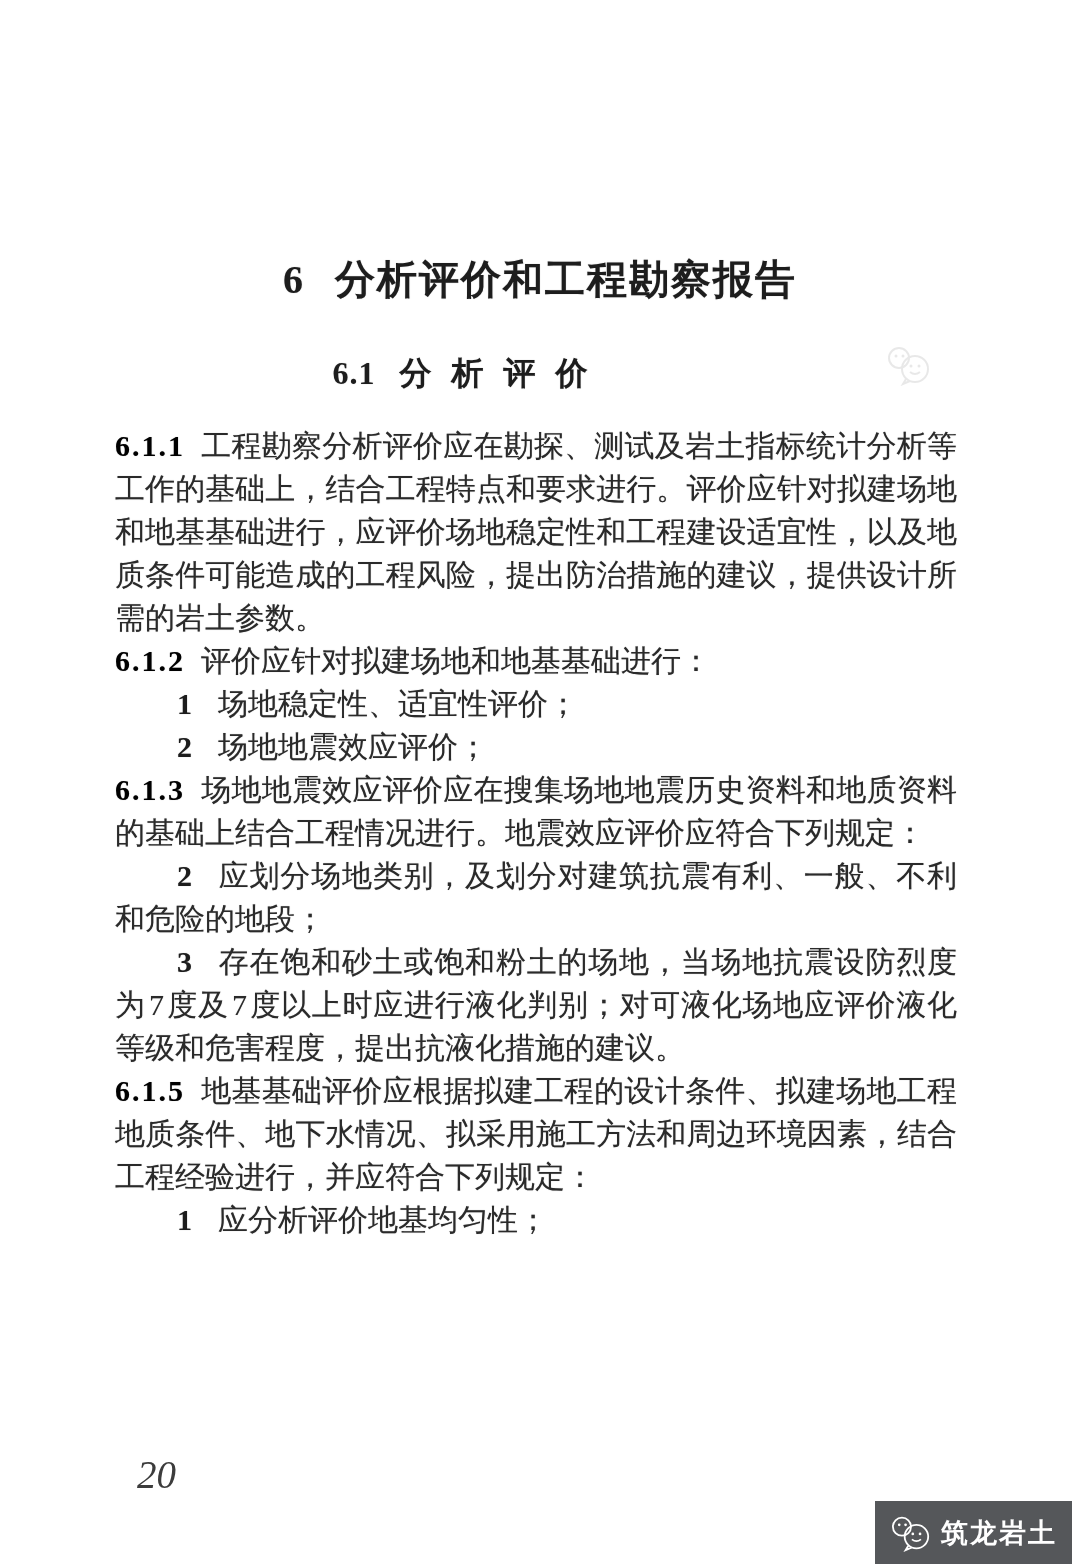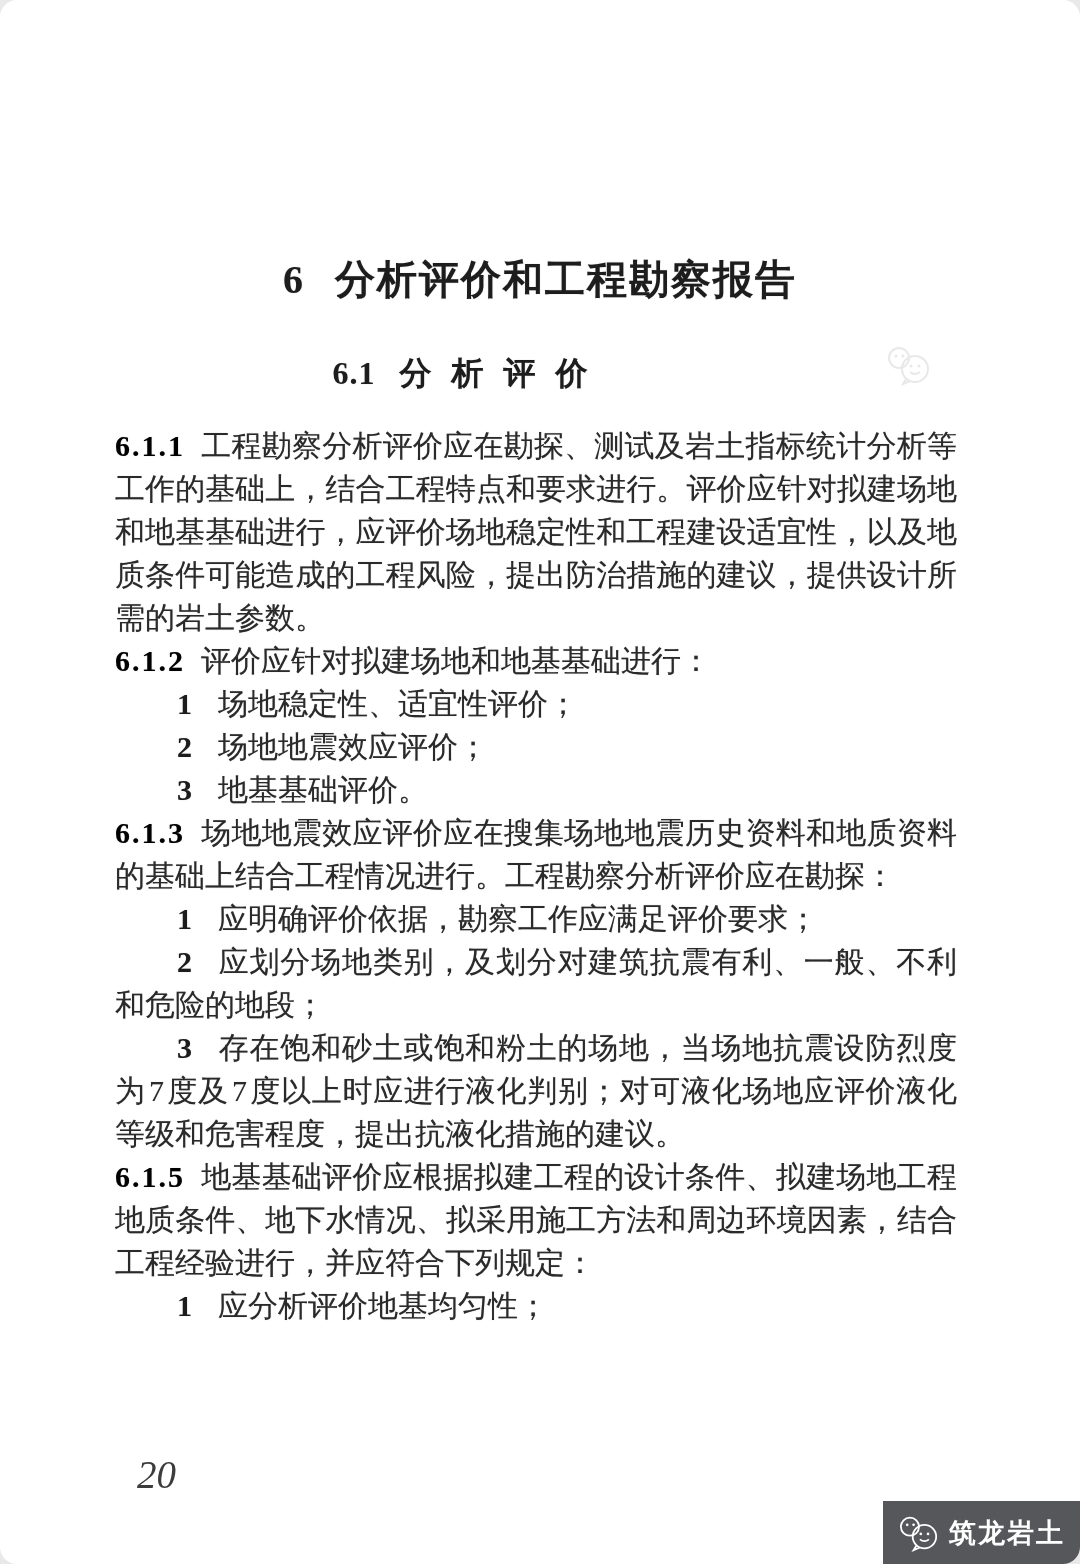--- a/index.html
+++ b/index.html
@@ -8,21 +8,20 @@
   body { font-family: "Liberation Serif", "DejaVu Serif", serif; }
 
   .page {
     position: relative;
     width: 1080px;
     height: 1564px;
     margin: 0 auto;
     background: #ffffff;
     overflow: hidden;
     color: #262626;
-    border-radius: 17px;
   }
 
   
   .chapter-title {
     position: absolute;
     top: 252px;
     left: 0;
     width: 1080px;
     text-align: center;
     font-size: 40px;
@@ -91,21 +90,21 @@
     position: absolute;
     left: 137px;
     top: 1452px;
     font-size: 39px;
     font-style: italic;
     color: #3c3c3c;
   }
 
   .brand-badge {
     position: absolute;
-    right: 0;
+    right: 8px;
     bottom: 0;
     width: 197px;
     height: 63px;
     background: #55575a;
     display: flex;
     align-items: center;
     justify-content: center;
     gap: 9px;
   }
   .brand-badge .brand-name {
@@ -149,29 +148,23 @@
 
     <p class="clause">
       <span class="clause-num">6.1.2</span><span>评价应针对拟建场地和地基基础进行：</span>
     </p>
     <p class="list-item">
       <span class="item-num">1</span><span>场地稳定性、适宜性评价；</span>
     </p>
     <p class="list-item">
       <span class="item-num">2</span><span>场地地震效应评价；</span>
     </p>
-    <p class="list-item">
-      <span class="item-num">3</span><span>地基基础评价。</span>
-    </p>
 
     <p class="clause">
-      <span class="clause-num">6.1.3</span><span>场地地震效应评价应在搜集场地地震历史资料和地质资料的基础上结合工程情况进行。工程勘察分析评价应在勘探：</span>
-    </p>
-    <p class="list-item">
-      <span class="item-num">1</span><span>应明确评价依据，勘察工作应满足评价要求；</span>
+      <span class="clause-num">6.1.3</span><span>场地地震效应评价应在搜集场地地震历史资料和地质资料的基础上结合工程情况进行。地震效应评价应符合下列规定：</span>
     </p>
     <p class="list-item">
       <span class="item-num">2</span><span>应划分场地类别，及划分对建筑抗震有利、一般、不利和危险的地段；</span>
     </p>
     <p class="list-item">
       <span class="item-num">3</span><span>存在饱和砂土或饱和粉土的场地，当场地抗震设防烈度为 7 度及 7 度以上时应进行液化判别；对可液化场地应评价液化等级和危害程度，提出抗液化措施的建议。</span>
     </p>
 
 
     <p class="clause">

